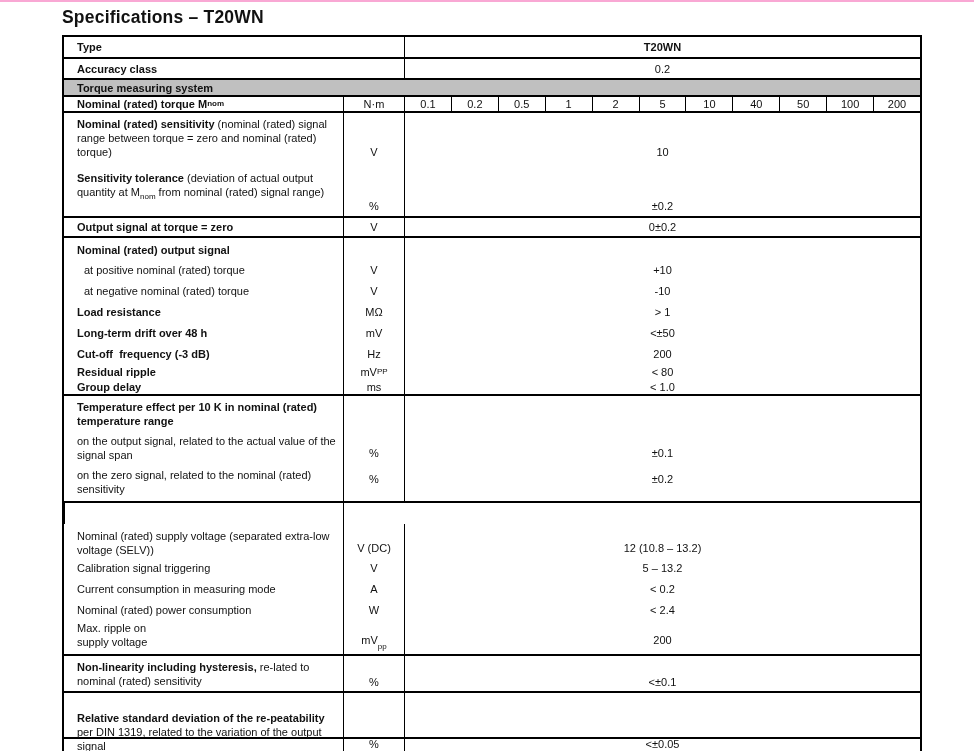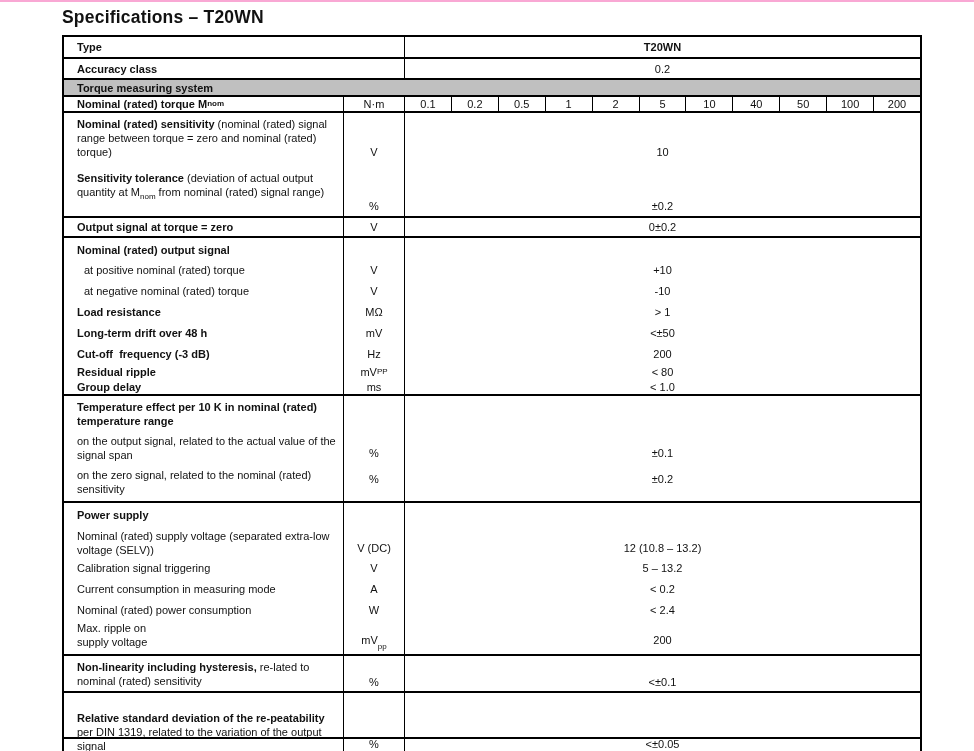--- a/index.html
+++ b/index.html
@@ -183,21 +183,20 @@
       </div>
       <div class="subrow fill">
         <div class="pc"></div>
           <div class="uc"></div>
           <div class="vc"></div>
       </div>
     </div>
 
     <div class="row group" style="height:153px">
       <div class="subrow" style="height:21px">
-        <div class="pc b" style="padding-top:5px">Power supply</div>
         <div class="uc"></div>
           <div class="vc"></div>
       </div>
       <div class="subrow" style="height:33px">
         <div class="pc" style="padding-top:5px">Nominal (rated) supply voltage (separated extra-low voltage (SELV))</div>
         <div class="uc ab">V (DC)</div>
         <div class="vc ab">12 (10.8 – 13.2)</div>
       </div>
       <div class="subrow" style="height:21px">
         <div class="pc center-row">Calibration signal triggering</div>

